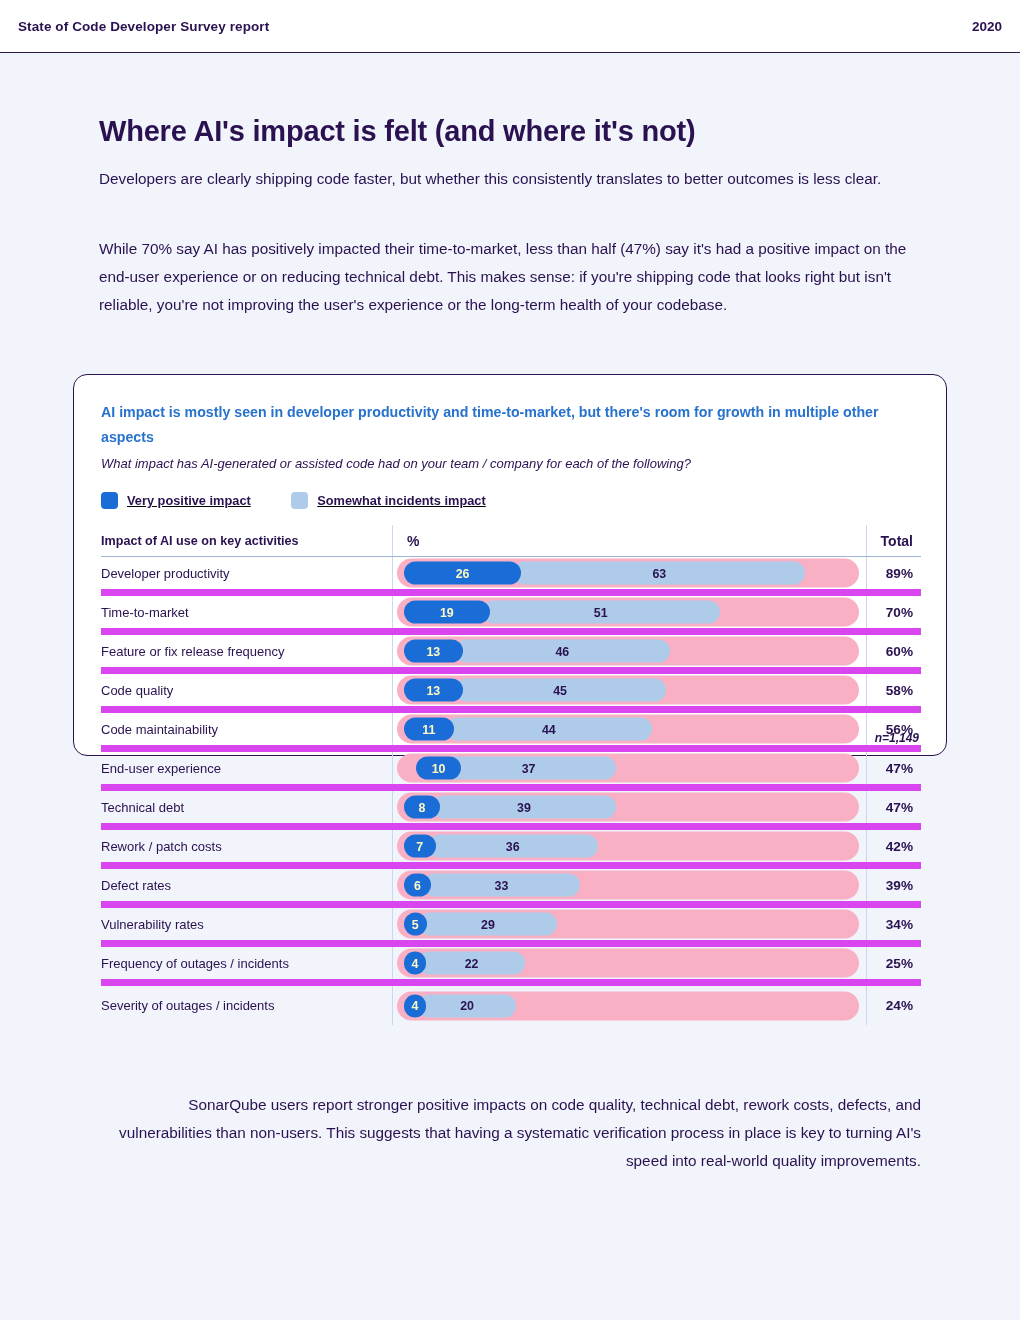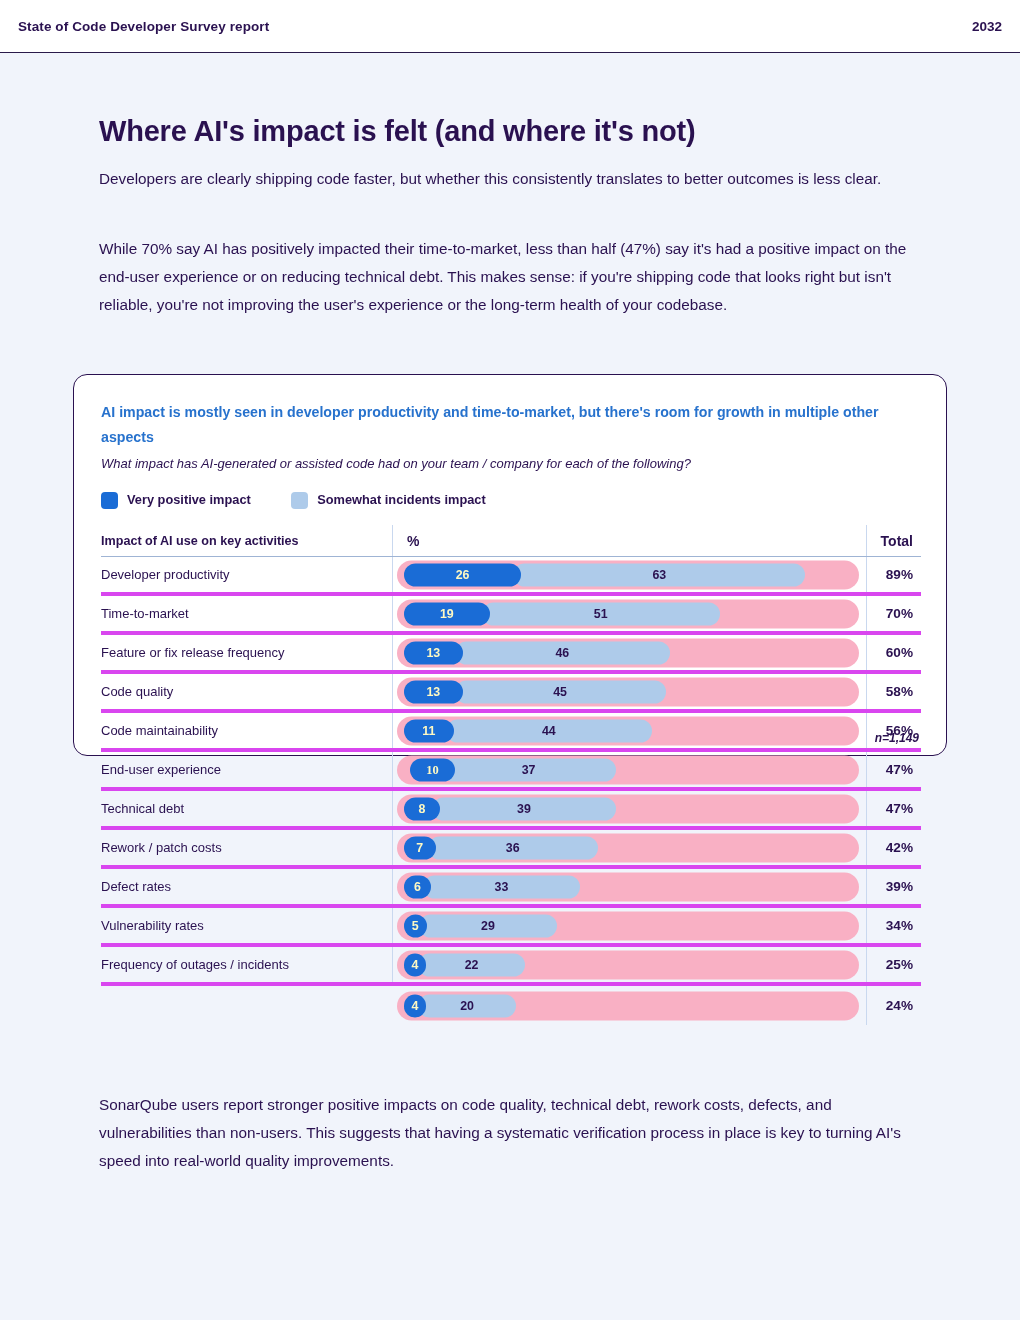--- a/index.html
+++ b/index.html
@@ -48,21 +48,21 @@
   p.body-para {
     position: absolute;
     left: 99px;
     width: 822px;
     font-size: 15.3px;
     line-height: 28px;
     color: #2a1150;
   }
   p.para-1 { top: 112px; }
   p.para-2 { top: 182px; }
-  p.para-3 { top: 1038px; }
+  p.para-3 { top: 1038px; text-align: right; }
 
   
   .chart-card {
     position: absolute;
     left: 73px; top: 321px;
     width: 874px; height: 382px;
     background: #ffffff;
     border: 1.6px solid #2a1150;
     border-radius: 14px;
   }
@@ -73,39 +73,39 @@
     line-height: 25px;
   }
   .card-sub {
     position: absolute; left: 27px; top: 81px;
     font-size: 13px; font-style: italic; color: #2a1150;
   }
 
   
   .legend { position: absolute; left: 27px; top: 117px; height: 18px; }
   .legend .item {
-    display: inline-flex; 
-    margin-right: 36px; vertical-align: top;
+    display: inline-flex; align-items: center;
+    margin-right: 36px; vertical-align: top; text-decoration: underline;
   }
   .legend .swatch {
     width: 17px; height: 17px; border-radius: 4px;
     margin-right: 9px; display: inline-block;
   }
   .legend .lbl { font-size: 12.8px; font-weight: 700; color: #2a1150; }
 
   
   .tbl {
     position: absolute;
     left: 27px; top: 150px;
     width: 820px;
   }
   .tbl .row {
     position: relative;
     height: 39px;
-    border-bottom: 4px solid #d946ef;
+    border-bottom: 7px solid #d946ef;
   }
   .tbl .row.head {
     height: 32px;
     border-bottom: 1px solid #9fb4d4;
   }
   .tbl .row.last { border-bottom: none; }
 
   .c-label {
     position: absolute; left: 0; top: 0;
     width: 292px; height: 100%;
@@ -202,21 +202,21 @@
   .footer .f-page {
     position: absolute; right: 18px; top: 21px;
     font-size: 13px; font-weight: 700; color: #2a1150;
   }
 </style>
 </head>
 <body>
 
 <div class="top-header">
   <div class="hdr-title">State of Code Developer Survey report</div>
-  <div class="hdr-year">2032</div>
+  <div class="hdr-year">2020</div>
 </div>
 
 <div class="page">
 
   <h1 class="page-title">Where AI's impact is felt (and where it's not)</h1>
 
   <p class="body-para para-1">Developers are clearly shipping code faster, but whether this consistently translates to better outcomes is less clear.</p>
   <p class="body-para para-2">While 70% say AI has positively impacted their time-to-market, less than half (47%) say it's had a positive impact on the end-user experience or on reducing technical debt. This makes sense: if you're shipping code that looks right but isn't reliable, you're not improving the user's experience or the long-term health of your codebase.</p>
 
   <div class="chart-card">
@@ -285,21 +285,21 @@
             <div class="seg some" style="left: 52.61px; width: 206.44px;">44</div>
             <div class="seg very" style="left: 11px; width: 49.61px;">11</div>
           </div>
           <div class="c-total">56%</div>
         </div>
         <div class="row">
           <div class="c-label">End-user experience</div>
           <div class="c-bar">
             <div class="track"></div>
             <div class="seg some" style="left: 48.1px; width: 174.87px;">37</div>
-            <div class="seg very" style="left: 17px; width: 45.1px; font-family: Liberation Serif, serif;">10</div>
+            <div class="seg very" style="left: 23px; width: 45.1px;">10</div>
           </div>
           <div class="c-total">47%</div>
         </div>
         <div class="row">
           <div class="c-label">Technical debt</div>
           <div class="c-bar">
             <div class="track"></div>
             <div class="seg some" style="left: 39.08px; width: 183.89px;">39</div>
             <div class="seg very" style="left: 11px; width: 36.08px;">8</div>
           </div>
@@ -335,20 +335,21 @@
         <div class="row">
           <div class="c-label">Frequency of outages / incidents</div>
           <div class="c-bar">
             <div class="track"></div>
             <div class="seg some" style="left: 25px; width: 107.22px;">22</div>
             <div class="seg very" style="left: 11px; width: 22px;">4</div>
           </div>
           <div class="c-total">25%</div>
         </div>
         <div class="row last">
+          <div class="c-label">Severity of outages / incidents</div>
           <div class="c-bar">
             <div class="track"></div>
             <div class="seg some" style="left: 25px; width: 98.2px;">20</div>
             <div class="seg very" style="left: 11px; width: 22px;">4</div>
           </div>
           <div class="c-total">24%</div>
         </div>
       </div>
 
     <div class="nnote">n=1,149</div>

